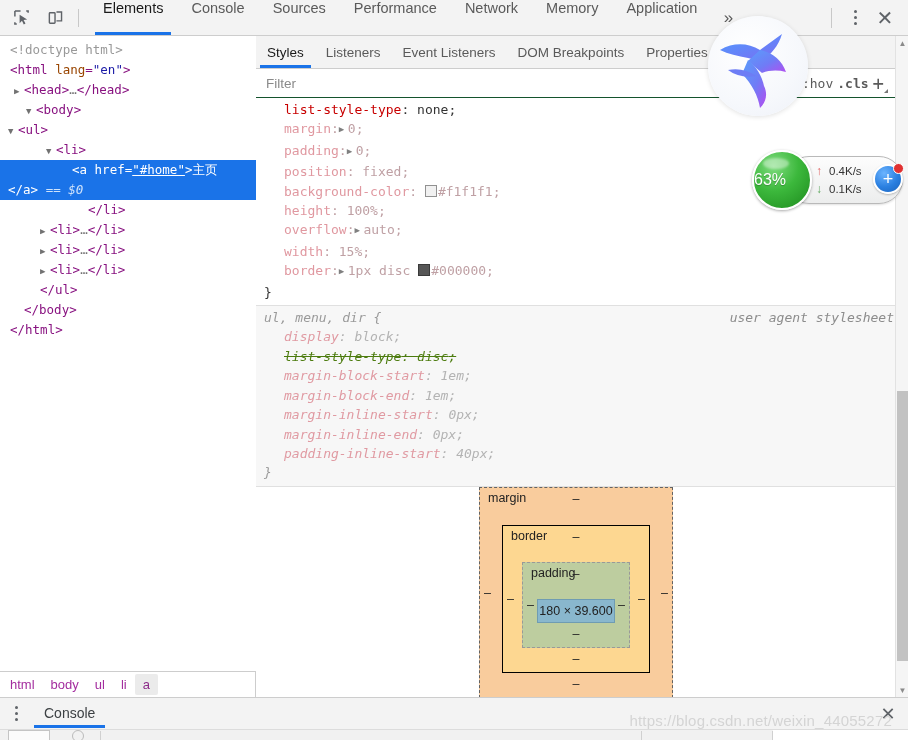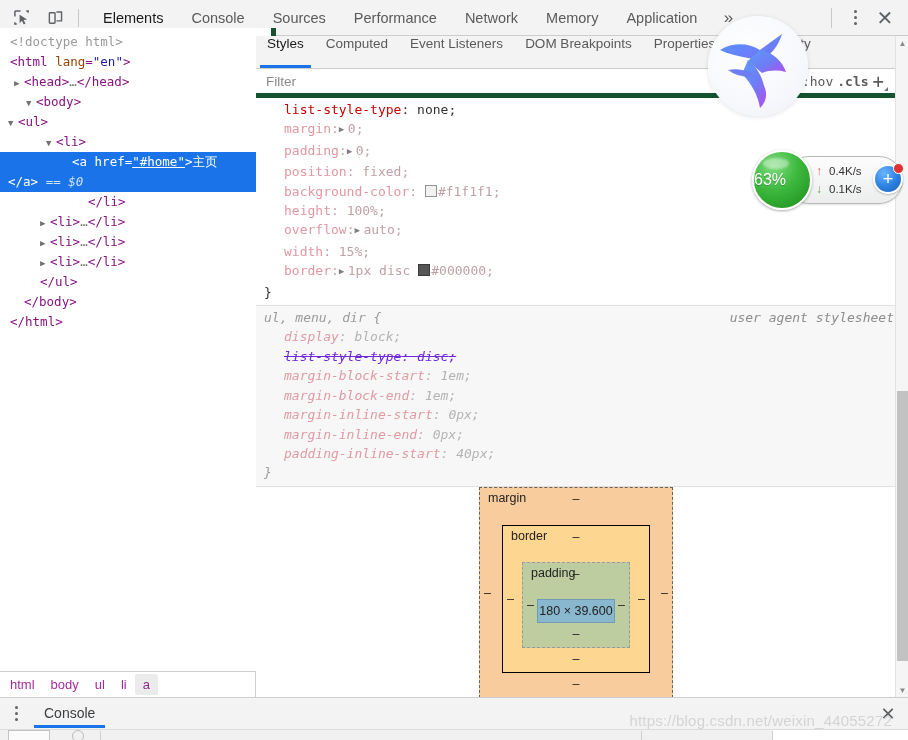--- a/index.html
+++ b/index.html
@@ -58,21 +58,21 @@
   }
   .main-tabs {
     display: flex;
     align-items: stretch;
     flex: 1;
     min-width: 0;
     overflow: hidden;
   }
   .main-tab {
     display: flex;
-    align-items: center;
+    align-items: flex-start;
     padding: 0 14px;
     font-size: 14.5px;
     color: #5a5a5a;
     white-space: nowrap;
     position: relative;
     box-sizing: border-box;
   }
   .main-tab.active {
     color: #1a1a1a;
   }
@@ -120,21 +120,21 @@
     width: 30px; height: 30px;
     display: flex; align-items: center; justify-content: center;
     color: #5f6368;
     font-size: 20px;
     font-family: "Liberation Sans", sans-serif;
   }
 
   
   .dom-panel {
     position: absolute;
-    left: 0; top: 28px;
+    left: 0; top: 36px;
     width: 276px;
     height: 635px;
     background: #ffffff;
     border-right: 5px solid #14532d;
     box-sizing: border-box;
     overflow: hidden;
     font-family: "DejaVu Sans Mono", "Liberation Mono", monospace;
     font-size: 12.5px;
     line-height: 20px;
     padding-top: 4px;
@@ -212,38 +212,38 @@
     height: 33px;
     background: #f3f3f3;
     border-bottom: 1px solid #cdcdcd;
     display: flex;
     align-items: stretch;
     box-sizing: border-box;
     overflow: hidden;
   }
   .st-tab {
     display: flex;
-    align-items: flex-start;
+    align-items: center;
     padding: 0 11px;
     font-size: 13.5px;
     color: #5a5a5a;
     white-space: nowrap;
     position: relative;
   }
   .st-tab.active { color: #1a1a1a; }
   .st-tab.active::after {
     content: "";
     position: absolute;
     left: 4px; right: 4px; bottom: 0;
     height: 3px;
     background: #1a73e8;
   }
   .filter-bar {
     height: 29px;
-    border-bottom: 5px solid #14532d;
+    border-bottom: 1px solid #14532d;
     display: flex;
     align-items: center;
     background: #ffffff;
     box-sizing: border-box;
   }
   .filter-input {
     flex: 1;
     border: none;
     outline: none;
     font-size: 13.5px;
@@ -307,21 +307,21 @@
   .value-dim { color: #bfa0a4; }
   .ua-label {
     float: right;
     padding-right: 14px;
     color: #8c8c8c;
     font-style: italic;
   }
   .ua .selr, .ua .decl, .ua .close-brace { color: #9a9a9a; }
   .ua .prop { color: #e09aa2; }
   .ua .value { color: #b3b3b3; }
-  .strike { text-decoration: line-through; color: #6d28d9; }
+  .strike { text-decoration: line-through; color: #4d7c0f; }
   .expander {
     display: inline-block;
     width: 9px;
     color: #808080;
     font-size: 9px;
     transform: translateY(-1px);
   }
   .swatch {
     display: inline-block;
     width: 10px; height: 10px;
@@ -756,21 +756,21 @@
     <div class="crumb">li</div>
     <div class="crumb active">a</div>
   </div>
 
   <div class="styles-panel">
     <div class="styles-tabs">
       <div class="st-tab active">
           <span>Styles</span>
         </div>
       <div class="st-tab">
-          <span>Computed</span>
+          <span>Listeners</span>
         </div>
       <div class="st-tab">
           <span>Event Listeners</span>
         </div>
       <div class="st-tab">
           <span>DOM Breakpoints</span>
         </div>
       <div class="st-tab">
           <span>Properties</span>
         </div>

